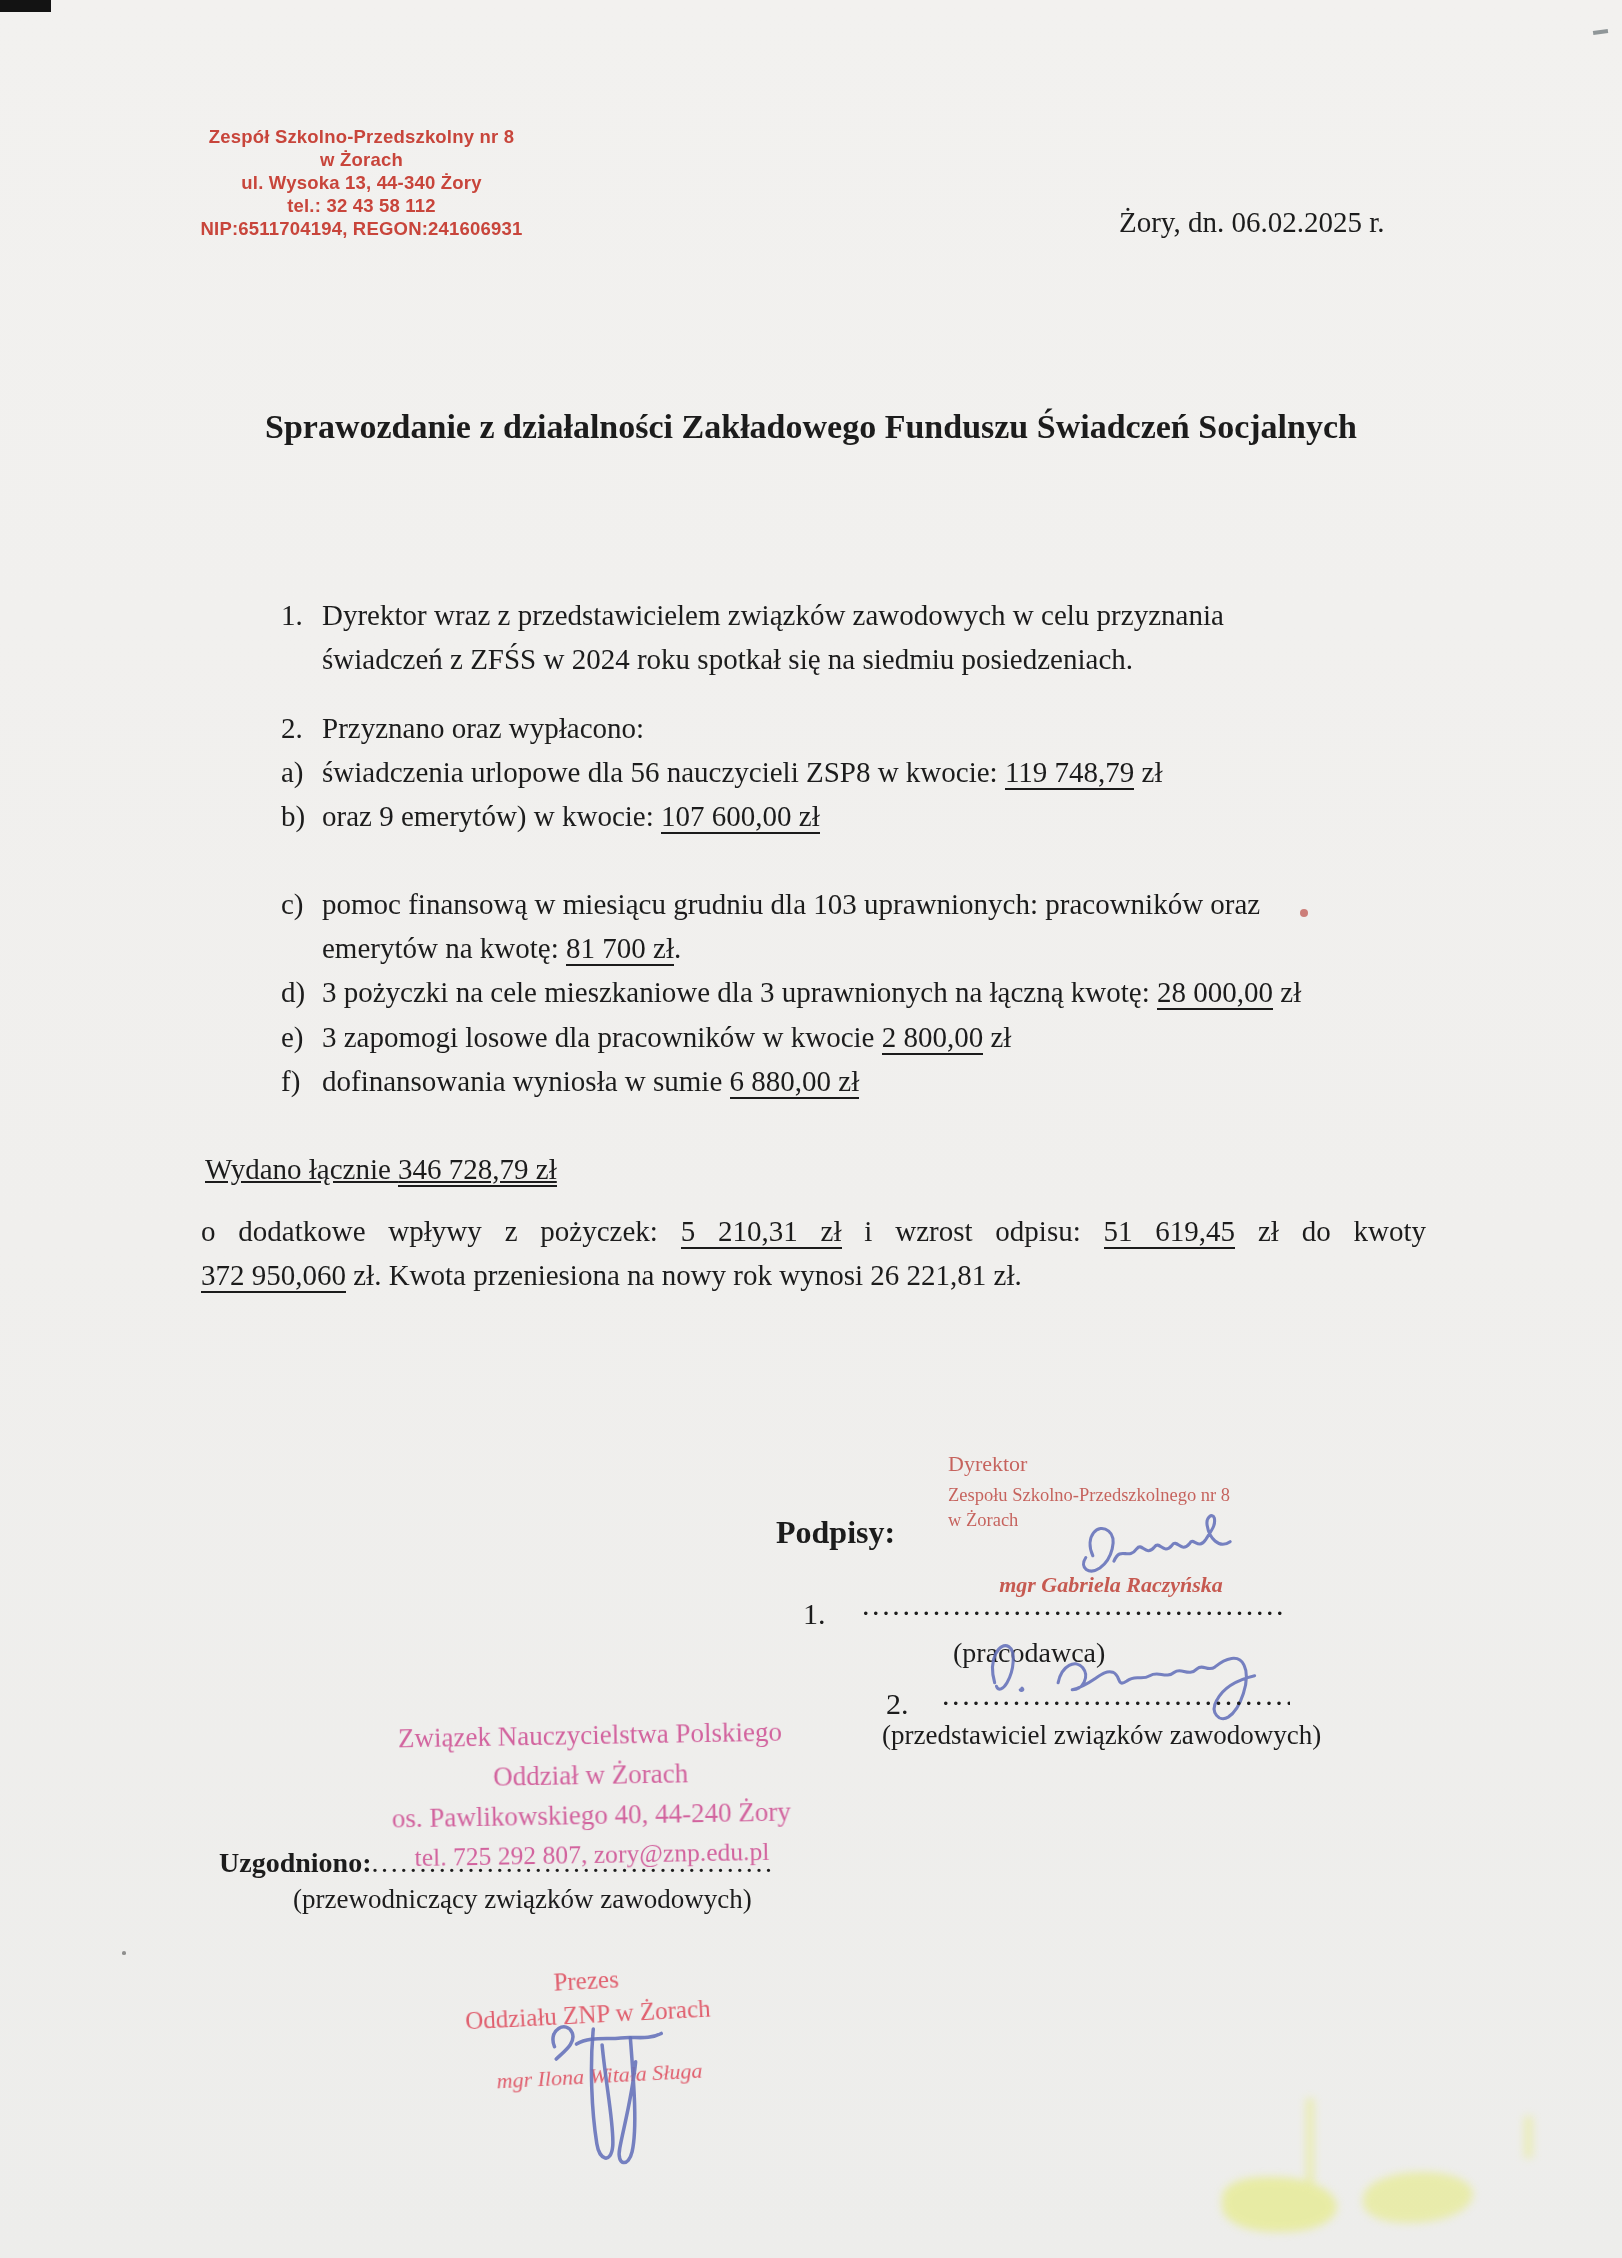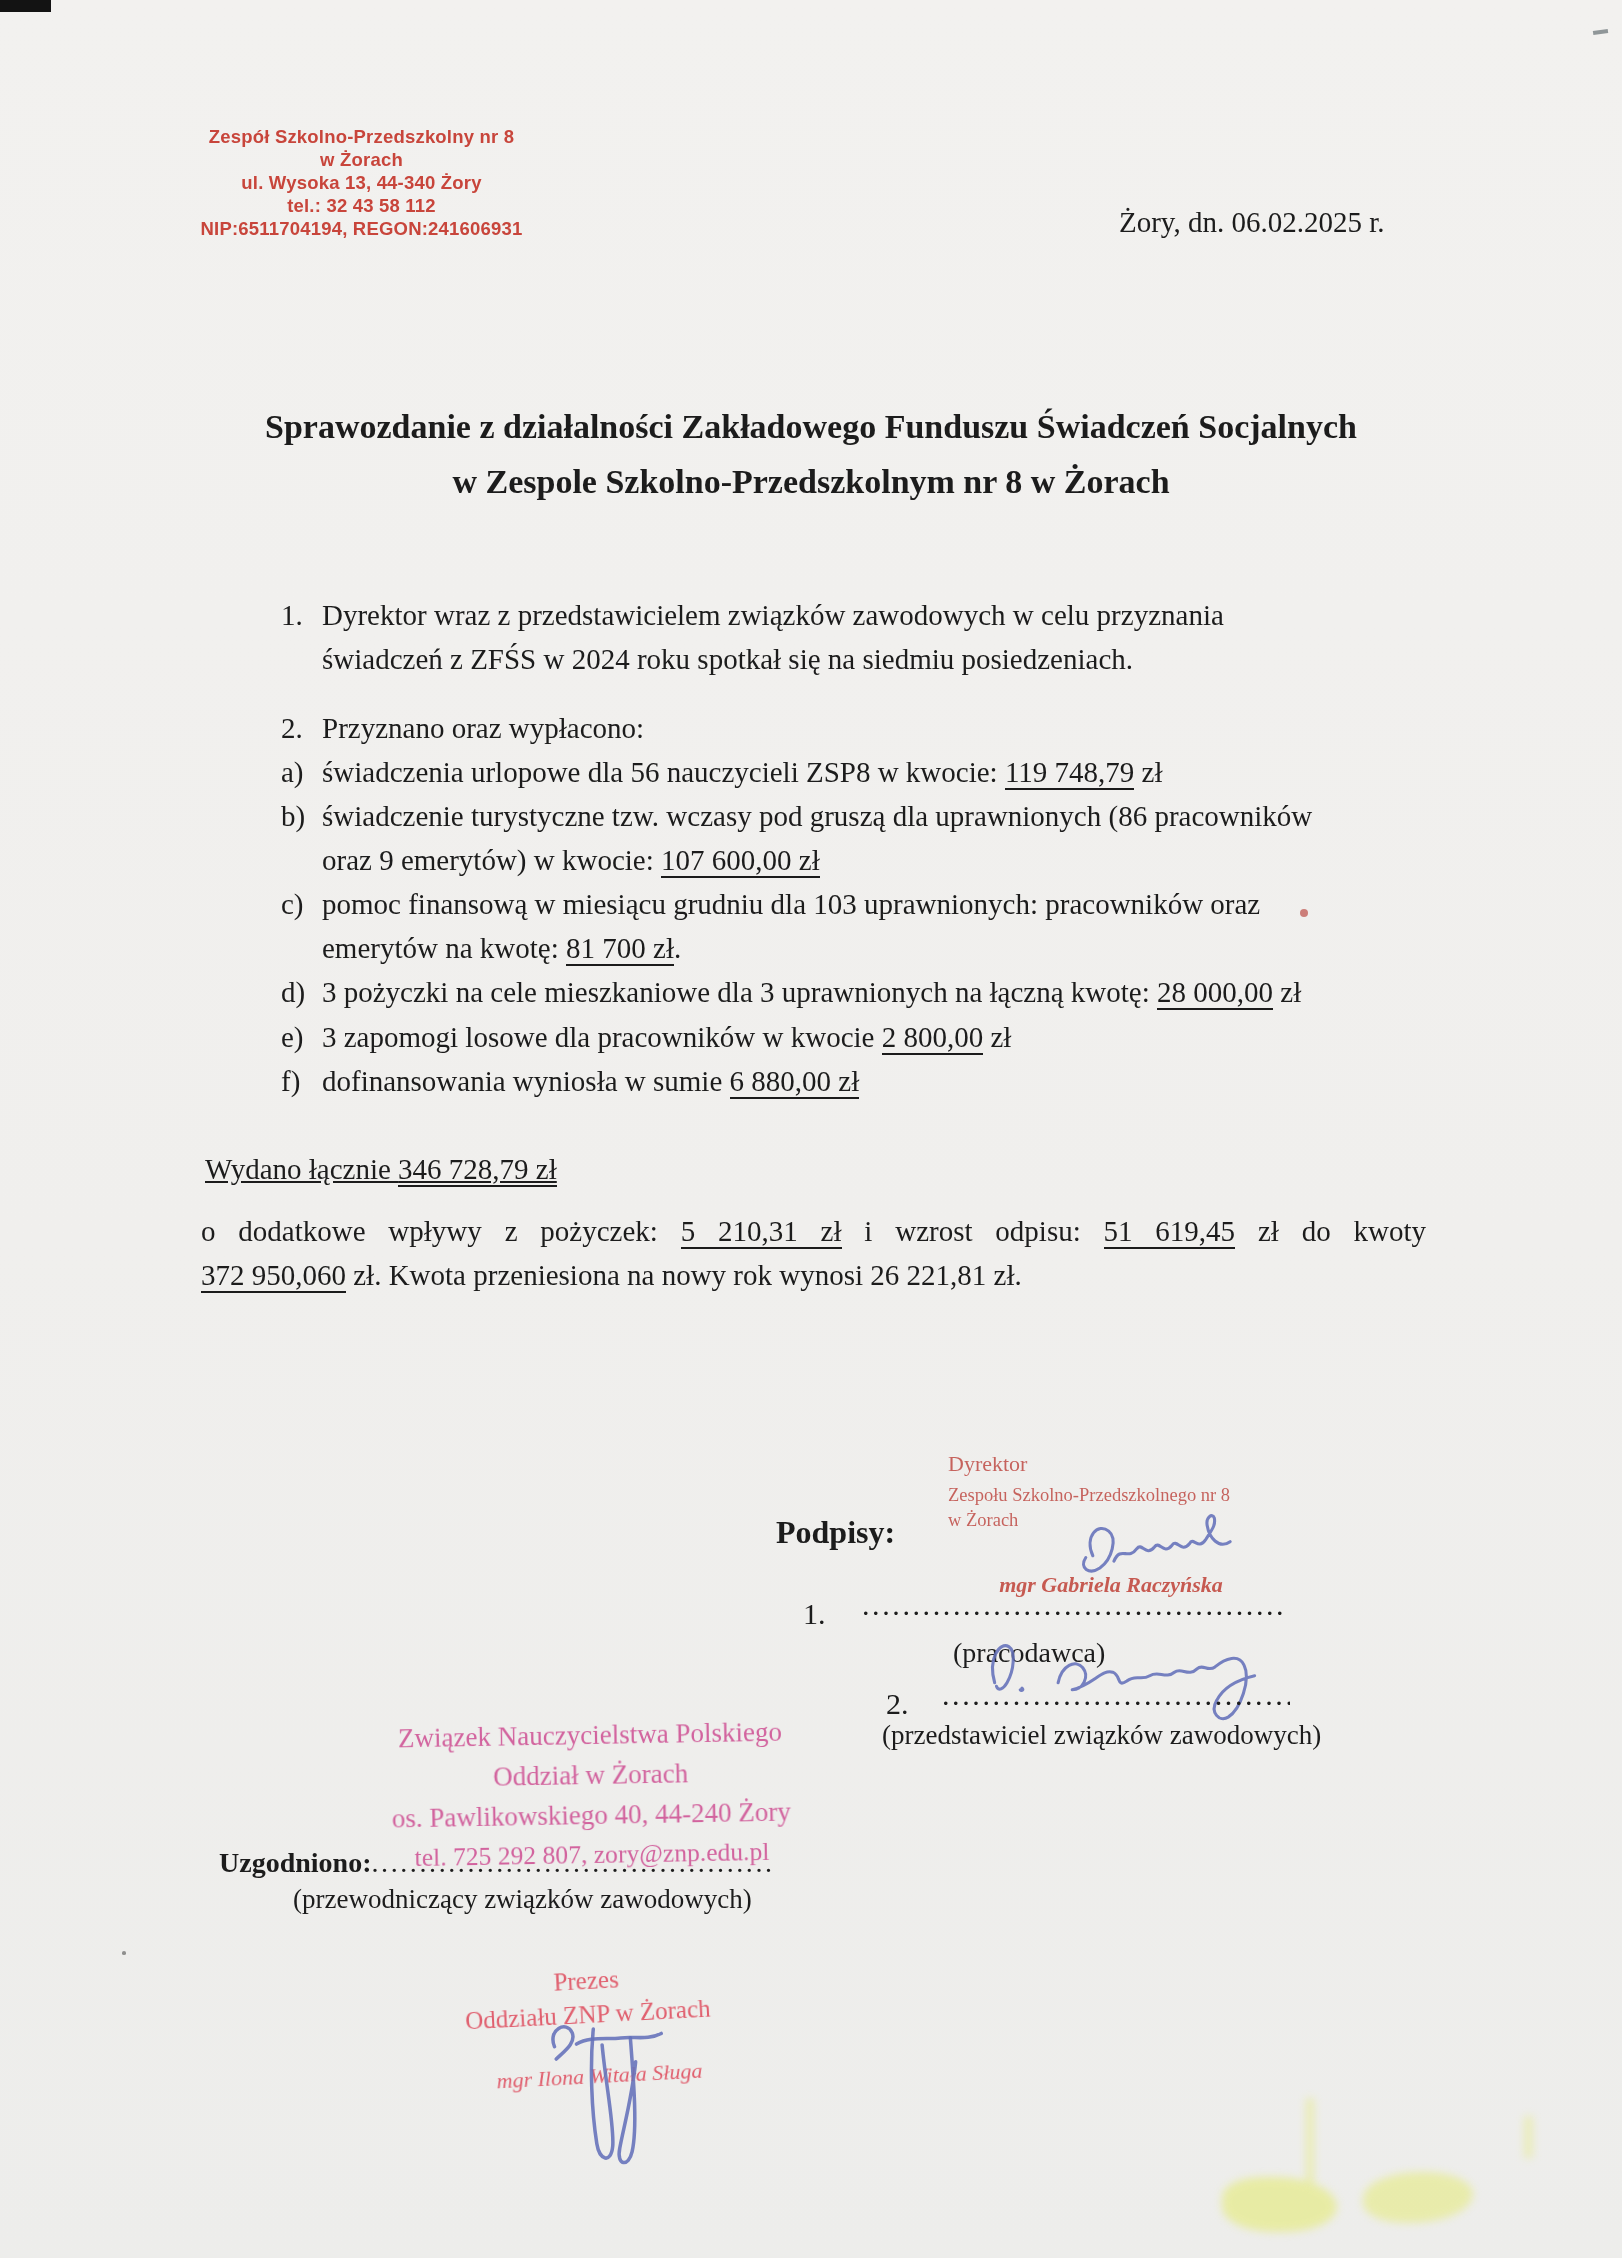--- a/index.html
+++ b/index.html
@@ -73,42 +73,40 @@
   <div>w Żorach</div>
   <div>ul. Wysoka 13, 44-340 Żory</div>
   <div>tel.: 32 43 58 112</div>
   <div>NIP:6511704194, REGON:241606931</div>
 </div>
 
 <div class="abs dateline">Żory, dn. 06.02.2025 r.</div>
 
 <div class="abs title">
   <div>Sprawozdanie z działalności Zakładowego Funduszu Świadczeń Socjalnych</div>
-  <div>w Zespole Szkolno-Przedszkolnym nr 8 w Żorach</div>
 </div>
 
 <div class="row" style="top:593px;">
   <span class="marker">1.</span>
   <div>Dyrektor wraz z przedstawicielem związków zawodowych w celu przyznania</div>
   <div>świadczeń z ZFŚS w 2024 roku spotkał się na siedmiu posiedzeniach.</div>
 </div>
 
 <div class="row" style="top:706px;">
   <span class="marker">2.</span>
   <div>Przyznano oraz wypłacono:</div>
 </div>
 
 <div class="row" style="top:750px;">
   <span class="marker">a)</span>
   <div><span>świadczenia urlopowe dla 56 nauczycieli ZSP8 w kwocie: </span><span class="u">119 748,79</span><span> zł</span></div>
 </div>
 
 <div class="row" style="top:794px;">
   <span class="marker">b)</span>
-  <div><span>świadczenie turystyczne  tzw. wczasy pod gruszą dla uprawnionych (86 pracowników</span></div>
   <div><span>oraz 9 emerytów) w kwocie: </span><span class="u">107 600,00 zł</span><span></span></div>
 </div>
 
 <div class="row" style="top:882px;">
   <span class="marker">c)</span>
   <div><span>pomoc finansową w miesiącu grudniu dla 103 uprawnionych: pracowników oraz</span></div>
   <div><span>emerytów na kwotę: </span><span class="u">81 700 zł</span><span>.</span></div>
 </div>
 
 <div class="row" style="top:970px;">

